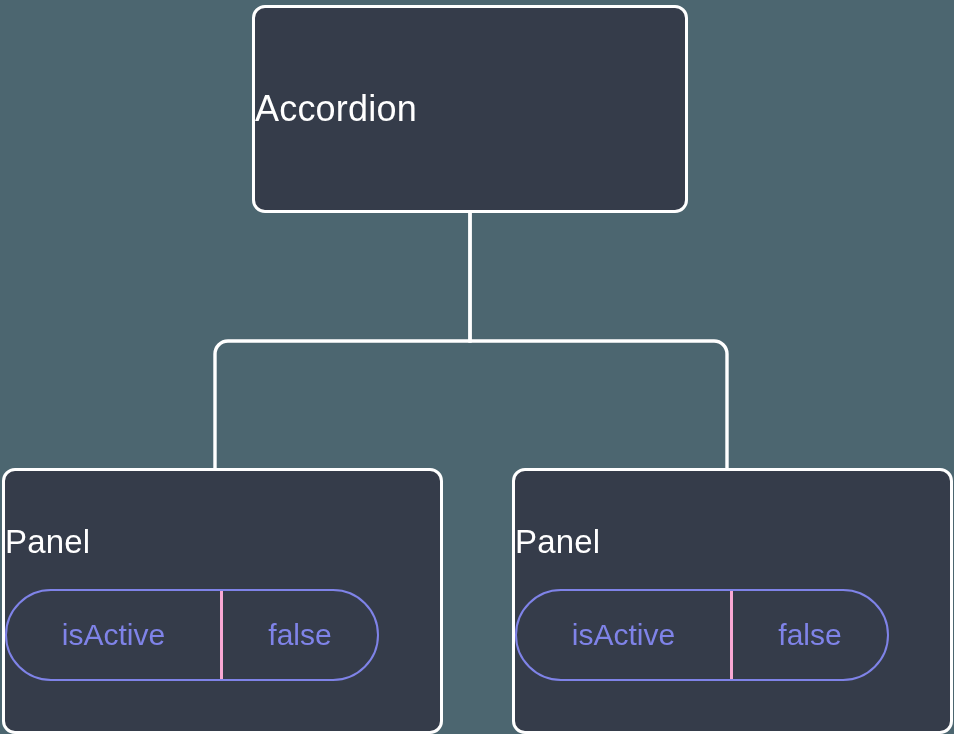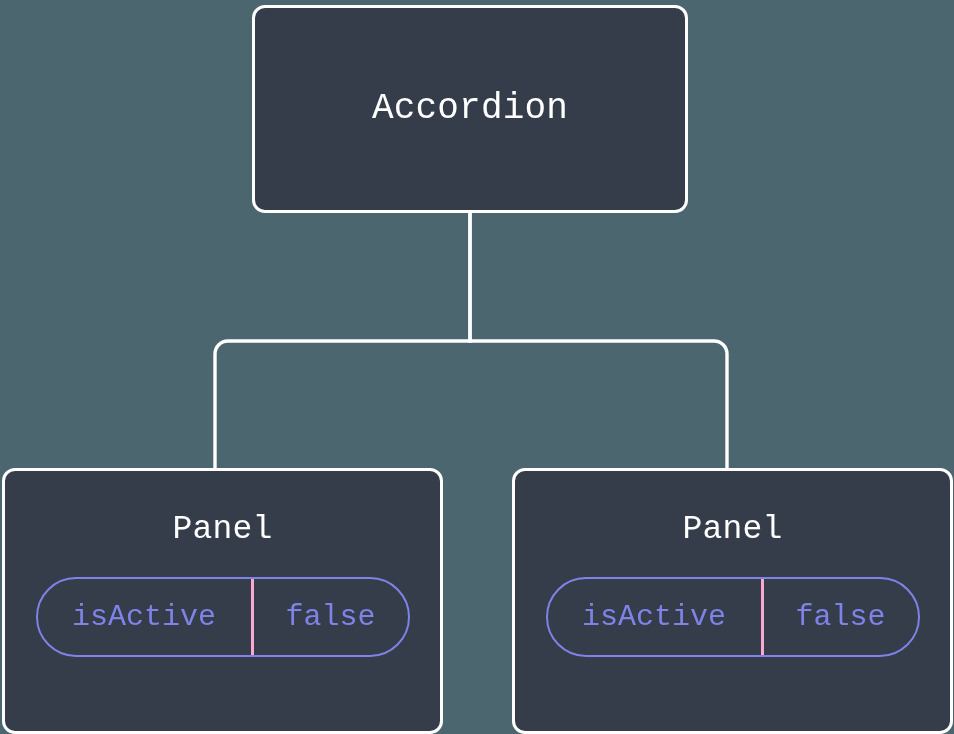--- a/index.html
+++ b/index.html
@@ -34,22 +34,21 @@
 
   
   .node {
     position: absolute;
     box-sizing: border-box;
     background: #353c4a;
     border: 3px solid #ffffff;
     border-radius: 13px;
     display: flex;
     flex-direction: column;
-    align-items: center;
-    font-family: Liberation Mono, monospace;
+    align-items: flex-start;
   }
 
   .node-root {
     left: 252px;
     top: 5px;
     width: 436px;
     height: 208px;
     justify-content: center;
   }
 
@@ -73,28 +72,28 @@
     color: #ffffff;
     font-size: 36px;
     font-weight: 400;
     letter-spacing: 0.2px;
     line-height: 1;
     white-space: nowrap;
   }
 
   .node-child .node-title {
     font-size: 33px;
-    margin-top: 42px;
+    margin-top: 54px;
   }
 
   
   .prop-pill {
     box-sizing: border-box;
     margin-top: 31px;
-    height: 80px;
+    height: 92px;
     width: 374px;
     border: 2px solid #7f83e8;
     border-radius: 52px;
     display: flex;
     align-items: stretch;
     overflow: hidden;
   }
 
   .prop-key,
   .prop-value {

